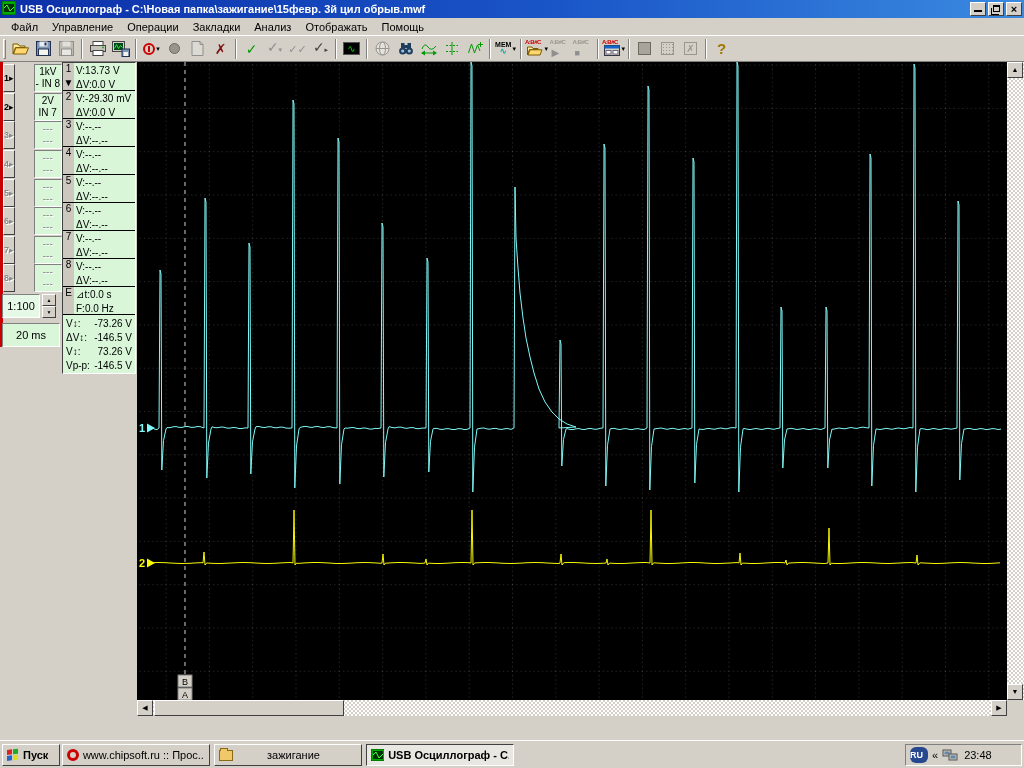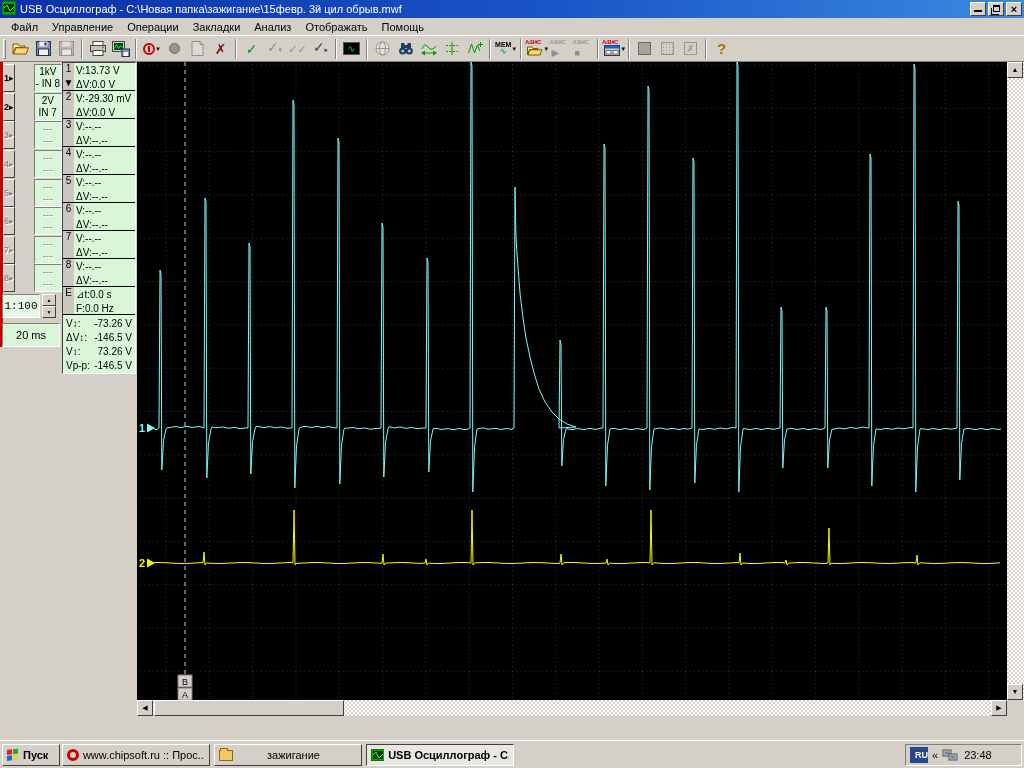--- a/index.html
+++ b/index.html
@@ -3,21 +3,21 @@
 <meta charset="utf-8">
 <style>
   html,body{margin:0;padding:0;background:#000;}
   *{box-sizing:border-box;font-family:"Liberation Sans","DejaVu Sans",sans-serif;}
   .screen{position:relative;width:1024px;height:768px;overflow:hidden;background:#d4d0c8;font-size:11px;color:#000;}
 
   
   .titlebar{position:absolute;top:0;left:0;width:1024px;height:18px;
     background:linear-gradient(90deg,#0c2fa8 0%,#1a56c8 55%,#3a8ae0 100%);
     display:flex;align-items:center;padding:0 2px;}
-  .title-text{color:#fff;font-weight:normal;font-size:11px;margin-left:4px;white-space:nowrap;overflow:hidden;flex:1;}
+  .title-text{color:#fff;font-weight:bold;font-size:11px;margin-left:4px;white-space:nowrap;overflow:hidden;flex:1;}
   .win-btns{display:flex;gap:2px;}
   .wbtn{width:16px;height:14px;background:#d4d0c8;border:1px solid;border-color:#fff #404040 #404040 #fff;
     font-size:9px;line-height:10px;text-align:center;padding:0;position:relative;}
   .mini-glyph{position:absolute;left:3px;bottom:3px;width:8px;height:2px;background:#000;}
   .rest-glyph{position:absolute;left:4px;top:2px;width:7px;height:7px;border:1px solid #000;border-top-width:2px;background:#d4d0c8;}
   .rest-glyph::before{content:"";position:absolute;left:-3px;top:1px;width:7px;height:6px;border-left:1px solid #000;border-bottom:1px solid #000;}
   .close-glyph{font-weight:bold;font-size:11px;line-height:12px;}
 
   
   .menubar{position:absolute;top:18px;left:0;width:1024px;height:18px;background:#d4d0c8;display:flex;align-items:center;padding-left:4px;border-bottom:1px solid #fff;}
@@ -49,21 +49,21 @@
   .redstrip{position:absolute;left:0;top:0;width:3px;height:285px;background:#c80000;}
   .chan-col{position:absolute;left:3px;top:2px;width:59px;}
   .chan-row{display:flex;height:28px;margin-bottom:0.65px;align-items:stretch;}
   .chbtn{width:16px;background:#d4d0c8;border:1px solid;border-color:#fff #404040 #404040 #fff;
      font-size:9px;font-weight:bold;padding:0;line-height:26px;text-align:center;}
   .chlabel{width:41px;margin-left:19px;background:#d9f6d9;border:1px solid;border-color:#808080 #fff #fff #808080;
      display:flex;flex-direction:column;justify-content:center;text-align:center;font-size:10px;line-height:12px;}
   .off{color:#8a8a8a;text-shadow:1px 1px 0 #fff;}
   .scale-row{position:absolute;left:2px;top:232px;width:58px;height:24px;display:flex;}
   .scale-box{width:38px;background:#e6f8e6;border:1px solid;border-color:#808080 #fff #fff #808080;
-     text-align:center;line-height:22px;font-size:11px;font-family:Liberation Mono, monospace;}
+     text-align:center;line-height:22px;font-size:11px;}
   .spin{width:14px;display:flex;flex-direction:column;margin-left:2px;}
   .spin button{flex:1;font-size:5px;line-height:5px;padding:0;background:#d4d0c8;border:1px solid;border-color:#fff #404040 #404040 #fff;}
   .timebase-box{position:absolute;left:2px;top:261px;width:58px;height:24px;background:#d9f6d9;
      border:1px solid;border-color:#808080 #fff #fff #808080;text-align:center;line-height:22px;}
 
   .measpanel{position:absolute;left:62px;top:0;width:74px;background:#d9f6d9;
      border:1px solid;border-color:#404040 #fff #fff #404040;}
   .mblock{position:relative;height:28px;border-bottom:1px solid #000;}
   .mblock:last-child{border-bottom:none;}
   .mblock::before{content:"";position:absolute;left:0;top:0;width:11px;height:100%;background:#ccc8c0;}
@@ -95,21 +95,21 @@
   
   .taskbar{position:absolute;top:740px;left:0;width:1024px;height:28px;background:#d4d0c8;border-top:1px solid #fff;}
   .startbtn{position:absolute;left:2px;top:3px;width:58px;height:22px;background:#d4d0c8;
      border:1px solid;border-color:#fff #404040 #404040 #fff;display:flex;align-items:center;padding:0 3px;font-weight:bold;font-size:11px;gap:3px;text-align:center;}
   .taskbtn{position:absolute;top:3px;width:148px;height:22px;background:#d4d0c8;
      border:1px solid;border-color:#fff #404040 #404040 #fff;display:flex;align-items:center;padding:0 4px;gap:4px;font-size:11px;}
   .taskbtn.active{border-color:#404040 #fff #fff #404040;background:#e9e7e2;font-weight:bold;}
   .taskbtn .lbl{white-space:nowrap;overflow:hidden;}
   .tray{position:absolute;right:2px;top:3px;width:117px;height:22px;border:1px solid;border-color:#808080 #fff #fff #808080;
      display:flex;align-items:center;padding:0 4px;gap:4px;}
-  .langbox{width:18px;height:16px;background:#27478f;color:#fff;font-size:9px;font-weight:bold;text-align:right;line-height:16px;}
+  .langbox{width:18px;height:16px;background:#27478f;color:#fff;font-size:9px;font-weight:bold;text-align:left;line-height:16px;border-radius:6px;}
   .chev{font-size:11px;}
   .clock{font-size:11px;margin-left:2px;}
   .opera-ic{display:inline-block;width:12px;height:12px;border:3px solid #c00;border-radius:50%;}
   .folder-ic{display:inline-block;width:14px;height:11px;background:#f0c86a;border:1px solid #8a6914;position:relative;}
   .folder-ic::before{content:"";position:absolute;top:-3px;left:0;width:6px;height:2px;background:#f0c86a;border:1px solid #8a6914;border-bottom:none;}
 </style>
 </head>
 <body>
 
 <div class="screen">

